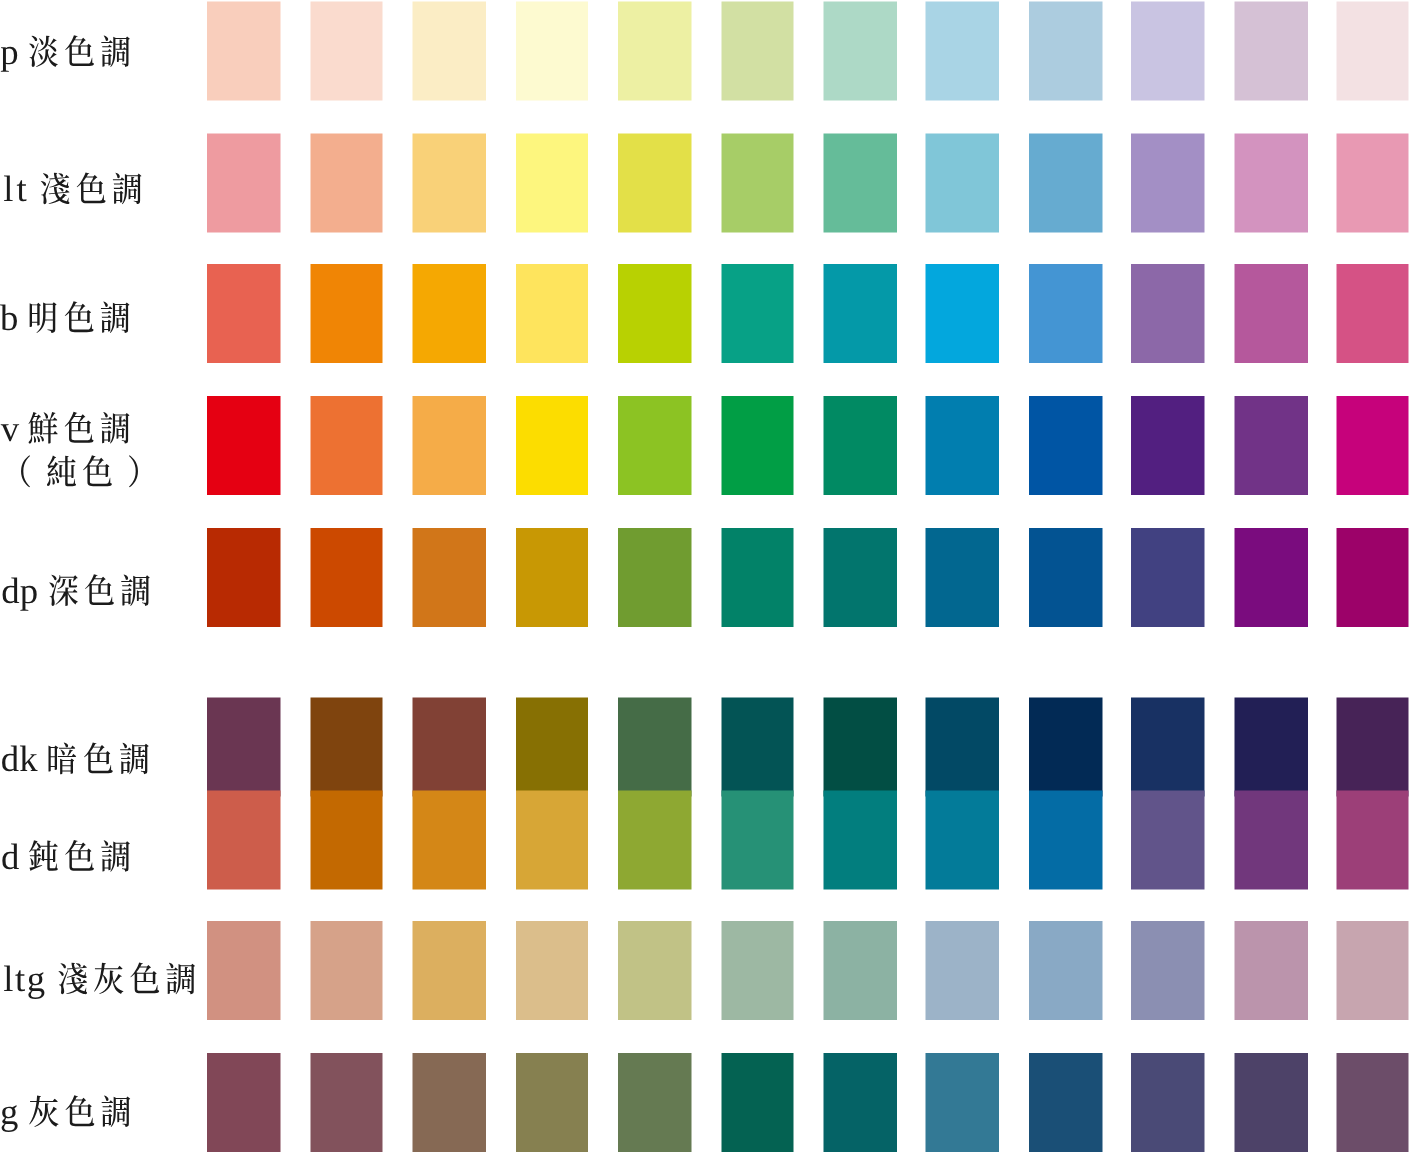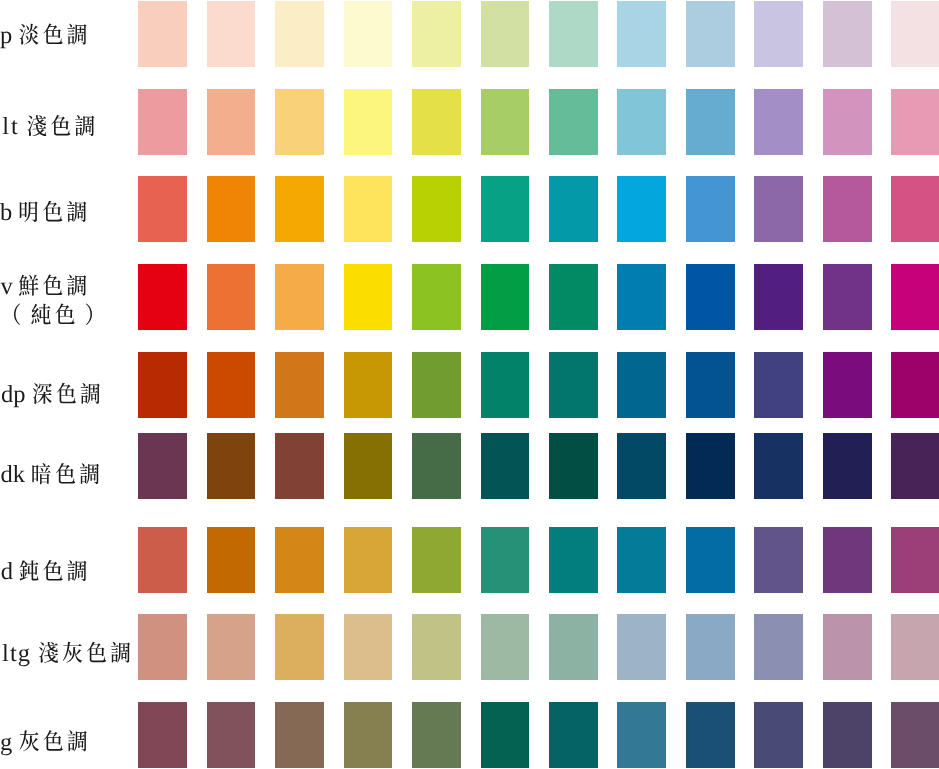--- a/index.html
+++ b/index.html
@@ -163,21 +163,21 @@
     <i class="sw" style="left:343.61px;background:#C89804"></i>
     <i class="sw" style="left:412.08px;background:#709C30"></i>
     <i class="sw" style="left:480.55px;background:#028268"></i>
     <i class="sw" style="left:549.02px;background:#02756D"></i>
     <i class="sw" style="left:617.49px;background:#026790"></i>
     <i class="sw" style="left:685.96px;background:#035392"></i>
     <i class="sw" style="left:754.43px;background:#414181"></i>
     <i class="sw" style="left:822.90px;background:#7A0C7E"></i>
     <i class="sw" style="left:891.37px;background:#9C0269"></i>
   </div>
-  <div class="tone-row" style="top:433px">
+  <div class="tone-row" style="top:465px">
     <svg class="lbl" width="138" height="66" viewBox="0 0 138 66">
         <g transform="translate(0,49.30)">
           <text class="lat" x="0.52" y="0">dk</text>
           <g transform="translate(30.83,0) scale(0.020598,-0.022760)">
             <path d="M576 846Q627 835 656 818Q685 801 697 782Q709 763 708 746Q706 729 695 718Q685 708 668 707Q651 706 633 719Q626 748 606 783Q586 817 566 840ZM866 614Q862 607 853 601Q844 596 828 597Q806 560 770 517Q734 475 697 441H676Q691 469 707 505Q722 541 736 578Q749 615 758 646ZM473 643Q523 624 552 601Q580 579 592 557Q603 535 602 517Q601 499 591 488Q580 477 564 477Q548 476 531 490Q527 515 516 541Q504 568 490 593Q475 618 461 637ZM449 371 534 336H786L823 381L903 319Q899 312 890 308Q881 303 865 301V-48Q865 -51 847 -60Q829 -69 802 -69H789V307H522V-61Q522 -65 506 -74Q490 -83 461 -83H449V336ZM878 515Q878 515 893 503Q908 492 930 475Q951 458 969 442Q965 426 942 426H377L369 455H830ZM850 757Q850 757 865 745Q880 733 901 717Q922 700 939 684Q935 668 912 668H416L408 697H801ZM826 29V-1H481V29ZM830 184V155H484V184ZM303 159V130H111V159ZM304 446V416H111V446ZM305 717V688H113V717ZM264 717 305 761 391 694Q387 688 375 683Q363 678 348 674V68Q348 65 337 58Q327 52 313 47Q299 43 286 43H274V717ZM73 757 158 717H145V22Q145 18 129 8Q112 -2 85 -2H73V717Z"></path>
           </g>
           <g transform="translate(55.41,0) scale(0.020598,-0.022760)">
             <path d="M573 727H561L610 776L696 699Q686 691 656 688Q635 666 608 639Q580 611 551 585Q521 559 492 541H475Q493 566 512 600Q531 635 548 669Q564 704 573 727ZM310 727H626V699H293ZM457 550H535V289H457ZM166 118H246V66Q246 37 271 28Q296 18 346 18H731Q781 18 805 24Q830 29 842 48Q850 60 859 83Q868 107 878 137Q887 166 893 191H905L906 40Q936 32 947 26Q958 20 958 7Q958 -12 940 -26Q923 -40 875 -48Q828 -56 738 -56H351Q289 -56 248 -45Q207 -34 186 -7Q166 20 166 69ZM753 550H743L786 596L878 526Q873 520 861 514Q849 508 834 505V234Q834 231 823 225Q811 220 796 215Q780 210 766 210H753ZM203 550H800V521H203ZM203 306H800V276H203ZM312 847 434 816Q431 808 423 804Q415 801 395 802Q357 733 302 660Q246 586 179 522Q111 458 37 414L27 426Q71 462 113 512Q155 561 193 618Q230 674 261 733Q291 791 312 847ZM246 550V102Q246 102 228 102Q210 102 180 102H166V556L183 580L258 550Z"></path>
           </g>
           <g transform="translate(79.29,0) scale(0.020598,-0.022760)">

